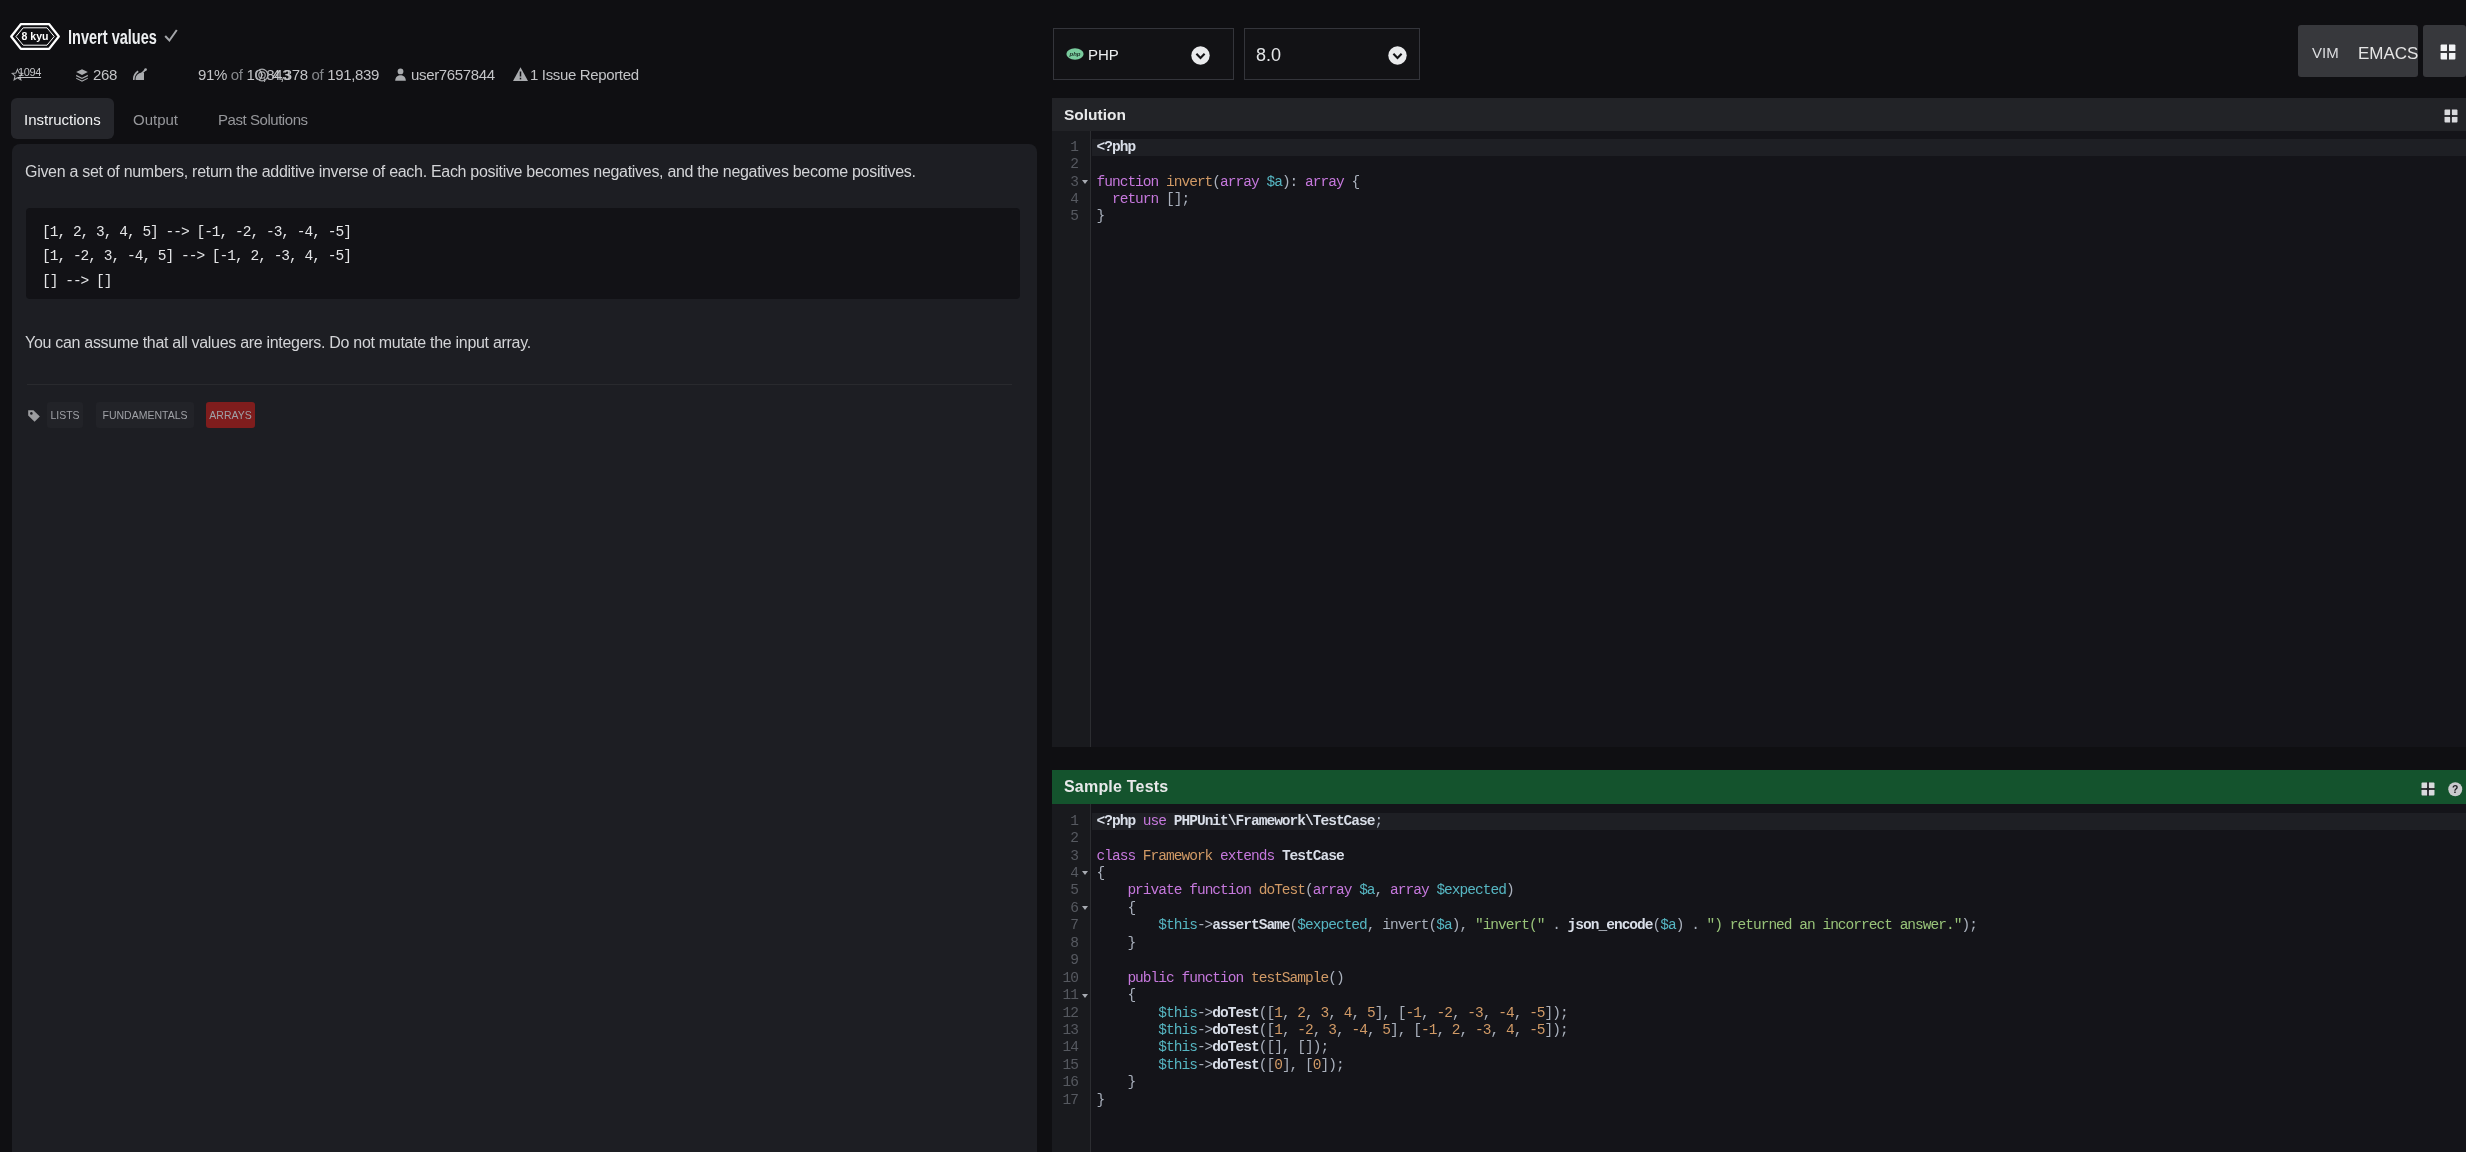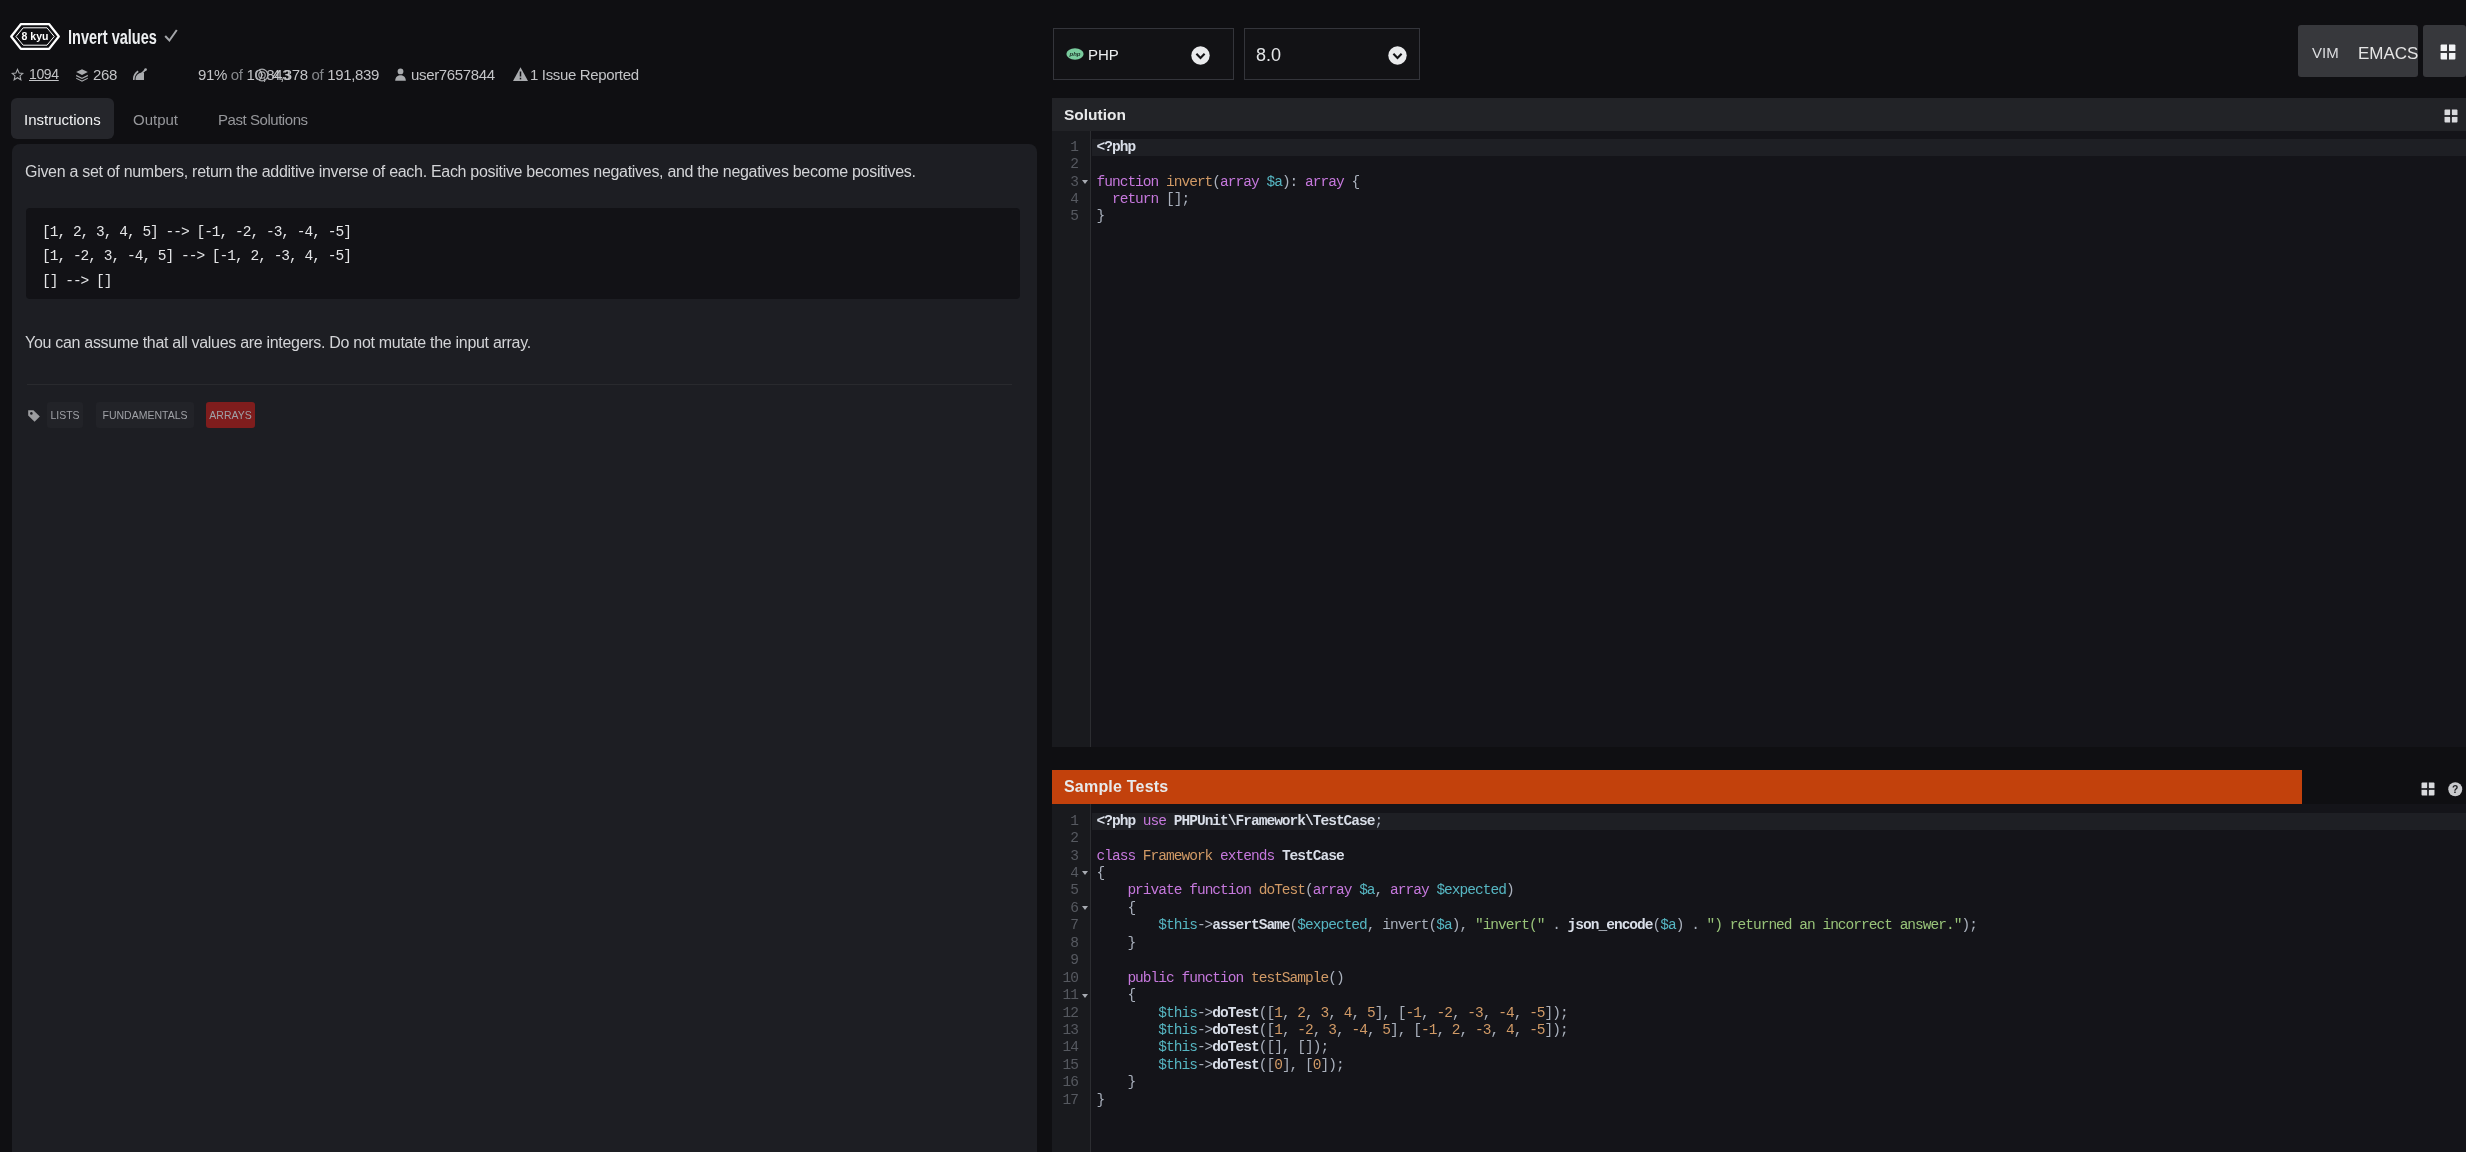--- a/index.html
+++ b/index.html
@@ -28,21 +28,21 @@
 
 <div class="abs" style="left:68px;top:26px;font-size:20px;font-weight:bold;color:#eceef0;transform:scaleX(0.727);transform-origin:0 0;white-space:nowrap;">Invert values</div>
 <svg class="abs" style="left:164px;top:28px;" width="14" height="15" viewBox="0 0 14 15">
   <polyline points="1.2,8 5.4,12.5 12.8,2" fill="none" stroke="#a4a6aa" stroke-width="2"></polyline>
 </svg>
 
 <div class="abs" style="left:0;top:0;width:1000px;height:100px;">
   <svg class="abs" style="left:11px;top:68px;" width="13" height="13" viewBox="0 0 24 24">
     <path d="M12 2.5 L14.9 9.2 L22 9.9 L16.6 14.7 L18.2 21.8 L12 18 L5.8 21.8 L7.4 14.7 L2 9.9 L9.1 9.2 Z" fill="none" stroke="#a9abae" stroke-width="2"></path>
   </svg>
-  <div class="abs" style="left:29px;top:66px;font-size:14px;letter-spacing:-0.35px;color:#c3c4c7;white-space:nowrap;text-decoration:underline;">1094</div>
+  <div class="abs" style="left:18px;top:66px;font-size:11px;letter-spacing:-0.35px;color:#c3c4c7;white-space:nowrap;text-decoration:underline;">1094</div>
 
   <svg class="abs" style="left:74px;top:68px;" width="16" height="14" viewBox="0 0 24 24" fill="#a9abae">
     <path d="M12 2 L22 7 L12 12 L2 7 Z"></path>
     <path d="M2 11.7 L12 16.7 L22 11.7 L22 14 L12 19 L2 14 Z"></path>
     <path d="M2 16.5 L12 21.5 L22 16.5 L22 18.5 L12 23.5 L2 18.5 Z"></path>
   </svg>
   <div class="abs" style="left:93px;top:66px;font-size:15px;letter-spacing:-0.35px;color:#c3c4c7;white-space:nowrap;">268</div>
 
   <svg class="abs" style="left:133px;top:68px;" width="14" height="13" viewBox="0 0 14 13">
     <path d="M2.6 12 A6.4 6.4 0 0 1 11 5 L11 12 Z" fill="#a9abae"></path>
@@ -147,21 +147,21 @@
 3
 4
 5</pre>
 <div class="abs" style="left:1081.5px;top:179.8px;width:0;height:0;border-left:3.5px solid transparent;border-right:3.5px solid transparent;border-top:4.5px solid #a7abb2;"></div>
 <pre class="abs mono" style="left:1096.5px;top:138.6px;"><span class="b">&lt;?php</span>
 
 <span class="k">function</span> <span class="f">invert</span><span class="p">(</span><span class="k">array</span> <span class="v">$a</span><span class="p">): </span><span class="k">array</span> <span class="p">{</span>
 <span class="p">  </span><span class="k">return</span> <span class="p">[];</span>
 <span class="p">}</span></pre>
 
-<div class="abs" style="left:1052px;top:770px;width:1250px;height:34px;background:#c2410c;">
+<div class="abs" style="left:1052px;top:770px;width:1414px;height:34px;background:#14532d;">
   <div class="abs" style="left:12px;top:8px;font-size:16px;letter-spacing:0.2px;font-weight:bold;color:#e8e9ea;">Sample Tests</div>
 </div>
 <svg class="abs" style="left:2421px;top:782px;" width="14" height="14" viewBox="0 0 16 16">
   <rect x="0.6" y="0.6" width="14.8" height="14.8" rx="1" fill="#d9dadd"></rect>
   <rect x="0" y="7" width="16" height="2" fill="#222327"></rect>
   <rect x="7" y="0" width="2" height="16" fill="#222327"></rect>
   <rect x="6.3" y="6.3" width="3.4" height="3.4" transform="rotate(45 8 8)" fill="#222327"></rect>
 </svg>
 <svg class="abs" style="left:2448px;top:782px;" width="14.5" height="14.5" viewBox="0 0 16 16">
   <circle cx="8" cy="8" r="7.7" fill="#c9cacd"></circle>

